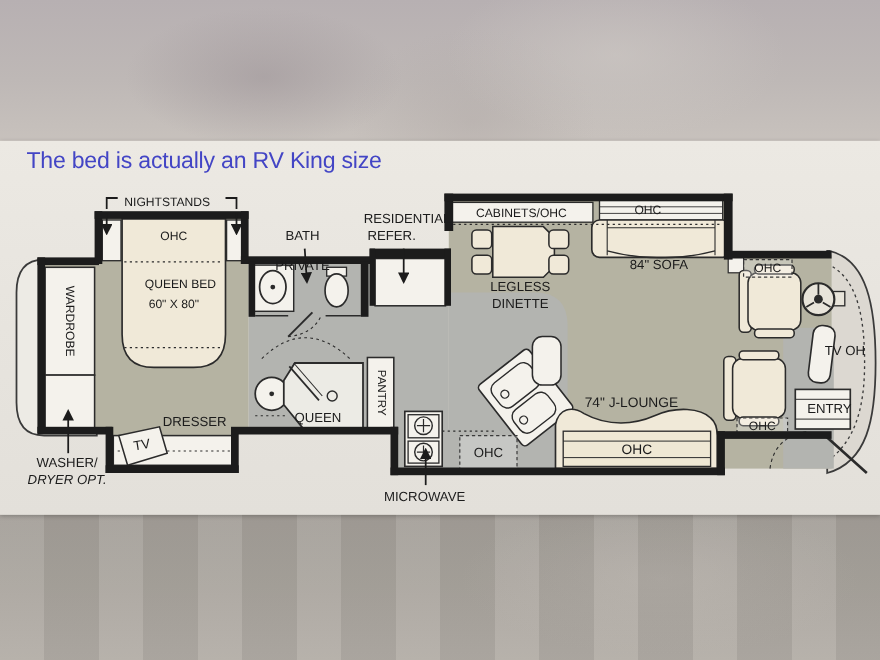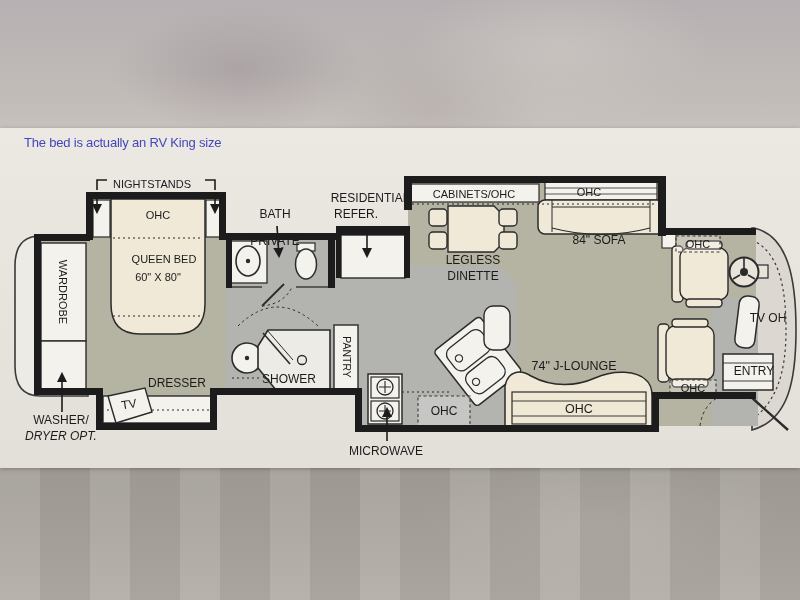--- a/index.html
+++ b/index.html
@@ -20,21 +20,21 @@
     background:linear-gradient(180deg,#ece9e3 0%,#e7e4de 50%,#e3e0da 100%);
     box-shadow:0 1px 4px rgba(0,0,0,.25);}
   svg{position:absolute;left:0;top:0;}
   .lbl{position:absolute;transform:translate(-50%,-50%);font:400 11px/1.12 "Liberation Sans",sans-serif;
     color:#1b1b1b;white-space:nowrap;letter-spacing:0px;text-align:center;}
   .s12{font-size:12px;}
   .s125{font-size:12.5px;}
   .s105{font-size:10.5px;}
   .vert{transform:translate(-50%,-50%) rotate(90deg);}
   .tilt{transform:translate(-50%,-50%) rotate(-9deg);font-size:12px;}
-  .note{position:absolute;left:24px;top:135px;transform:none;font-size:13px;letter-spacing:-0.2px;
+  .note{position:absolute;left:24px;top:135px;transform:none;font-size:21px;letter-spacing:-0.2px;
     color:#4345c5;font-weight:400;white-space:nowrap;}
 </style>
 </head>
 <body>
 
 <div id="stage">
   <div class="bg-top"></div>
   <div class="bg-bottom"></div>
   <div class="plan-band"></div>
 
@@ -273,21 +273,21 @@
   <div class="lbl s12" style="left:275px;top:215px;">BATH</div>
   <div class="lbl s12" style="left:356px;top:199px;padding-left:28px;">RESIDENTIAL</div>
   <div class="lbl s12" style="left:356px;top:215px;">REFER.</div>
   <div class="lbl" style="left:474px;top:194px;">CABINETS/OHC</div>
   <div class="lbl" style="left:589px;top:192px;">OHC</div>
   <div class="lbl s12" style="left:599px;top:241px;">84" SOFA</div>
   <div class="lbl s12" style="left:473px;top:261px;">LEGLESS</div>
   <div class="lbl s12" style="left:473px;top:277px;">DINETTE</div>
   <div class="lbl s12" style="left:177px;top:384px;">DRESSER</div>
   <div class="lbl tilt" style="left:129px;top:405px;">TV</div>
-  <div class="lbl s12" style="left:289px;top:380px;">SHOWER</div>
+  <div class="lbl s12" style="left:289px;top:380px;">QUEEN</div>
   <div class="lbl vert s105" style="left:346px;top:357px;">PANTRY</div>
   <div class="lbl s12" style="left:386px;top:452px;">MICROWAVE</div>
   <div class="lbl s12" style="left:444px;top:412px;">OHC</div>
   <div class="lbl s125" style="left:574px;top:366px;">74" J-LOUNGE</div>
   <div class="lbl s125" style="left:579px;top:409px;">OHC</div>
   <div class="lbl" style="left:698px;top:244px;">OHC</div>
   <div class="lbl" style="left:693px;top:388px;">OHC</div>
   <div class="lbl s12" style="left:768px;top:319px;">TV OH</div>
   <div class="lbl s12" style="left:748px;top:372px;padding-left:12px;">ENTRY</div>
 </div>

